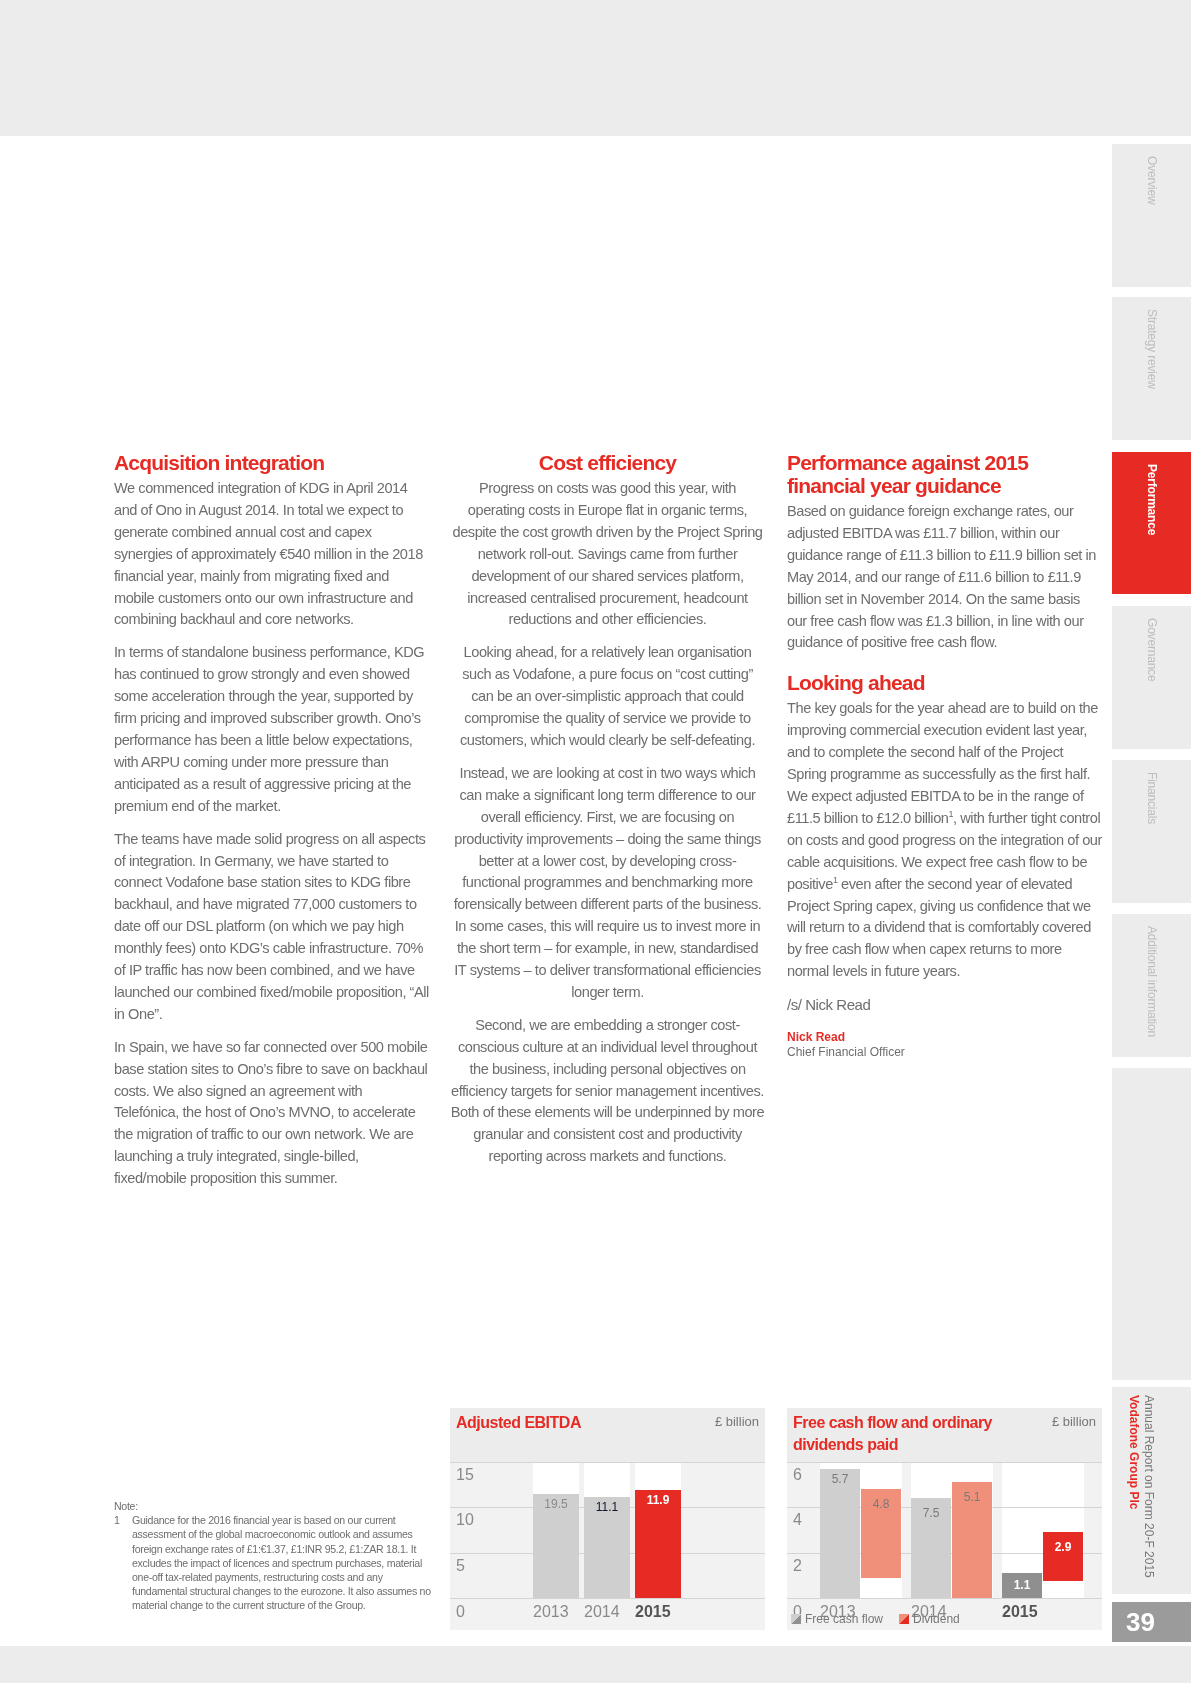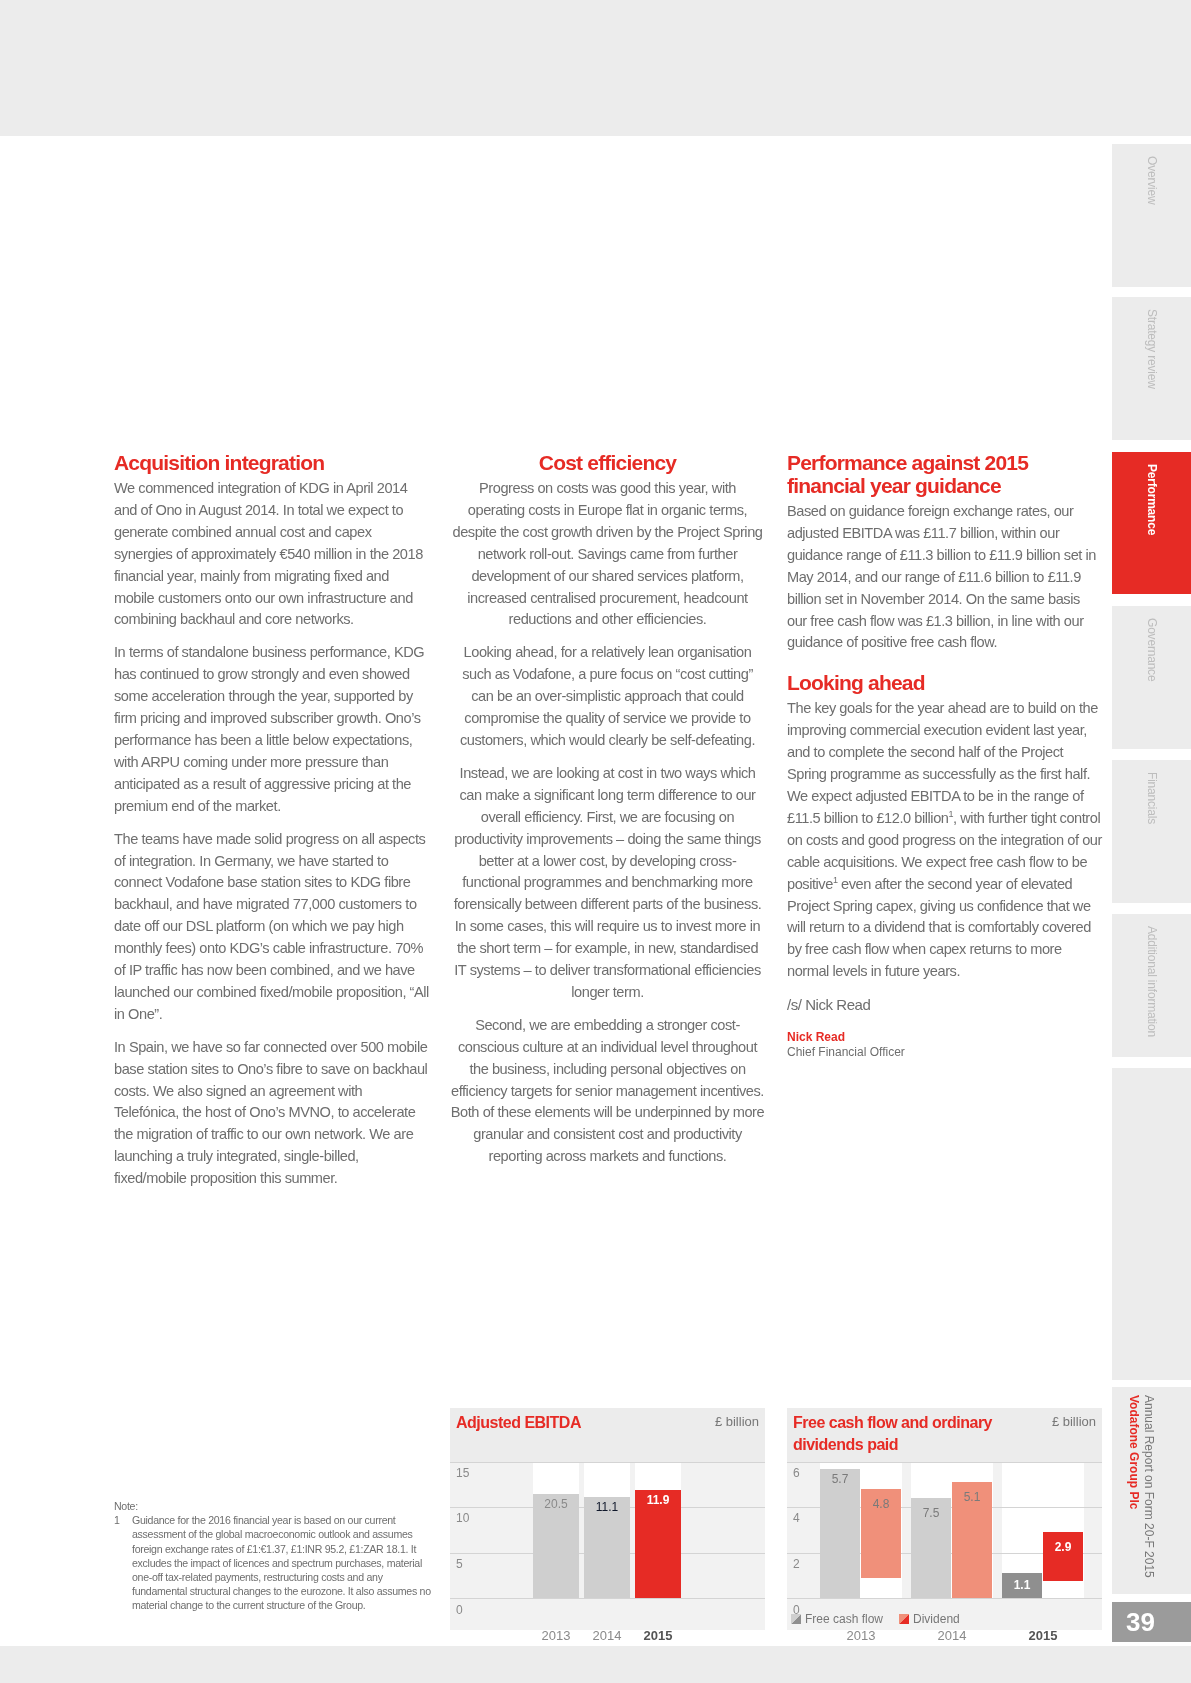--- a/index.html
+++ b/index.html
@@ -48,25 +48,25 @@
 
   
   .chart { position: absolute; top: 1408px; width: 315px; height: 222px; }
   .chart1 { left: 450px; }
   .chart2 { left: 787px; }
   .chart-head { position: absolute; left: 0; top: 0; width: 100%; height: 54px; background: #ececec; }
   .chart-title { position: absolute; left: 6px; top: 4px; color: #e62b25; font-weight: bold; font-size: 16px; line-height: 22px; letter-spacing: -0.5px; width: 220px; }
   .chart-unit { position: absolute; right: 6px; top: 6px; font-size: 13px; color: #777777; }
   .plot { position: absolute; left: 0; top: 54px; width: 100%; height: 168px; background: #f2f2f2; }
   .gridline { position: absolute; left: 0; width: 100%; height: 1px; background: #d4d4d4; }
-  .ytick { position: absolute; left: 6px; font-size: 12px; color: #8a8a8a; }
+  .ytick { position: absolute; left: 6px; font-size: 16px; color: #8a8a8a; }
   .col-bg { position: absolute; background: #ffffff; }
   .bar { position: absolute; }
   .bar-lbl { position: absolute; width: 100%; text-align: center; top: 3px; font-size: 12px; }
-  .xlbl { position: absolute; font-size: 13px; color: #8a8a8a; text-align: center; margin-top: 25px; }
+  .xlbl { position: absolute; font-size: 16px; color: #8a8a8a; text-align: left; }
   .xlbl.bold { font-weight: bold; color: #555555; }
   .legend { position: absolute; left: 4px; top: 204px; font-size: 12px; color: #777777; display: flex; align-items: center; gap: 4px; }
   .sw { display: inline-block; width: 10px; height: 10px; }
 </style>
 </head>
 <body>
 
 <div class="band-top"></div>
 <div class="band-bottom"></div>
 
@@ -145,21 +145,21 @@
     <div class="gridline" style="top:0;"></div>
     <div class="gridline" style="top:45px;"></div>
     <div class="gridline" style="top:91px;"></div>
     <div class="gridline" style="top:136px;"></div>
     <span class="ytick" style="top:4px;">15</span>
     <span class="ytick" style="top:49px;">10</span>
     <span class="ytick" style="top:95px;">5</span>
     <span class="ytick" style="top:141px;">0</span>
 
     <div class="bar" style="left:83px;top:32px;width:46px;height:104px;background:#cfcfcf;">
-      <span class="bar-lbl" style="color:#8a8a8a;">20.5</span>
+      <span class="bar-lbl" style="color:#8a8a8a;">19.5</span>
     </div>
     <div class="bar" style="left:134px;top:35px;width:46px;height:101px;background:#cfcfcf;">
       <span class="bar-lbl" style="color:#0f172a;">11.1</span>
     </div>
     <div class="bar" style="left:185px;top:28px;width:46px;height:108px;background:#e62b25;">
       <span class="bar-lbl" style="color:#ffffff;font-weight:bold;">11.9</span>
     </div>
 
     <span class="xlbl" style="left:83px;width:46px;top:141px;">2013</span>
     <span class="xlbl" style="left:134px;width:46px;top:141px;">2014</span>

